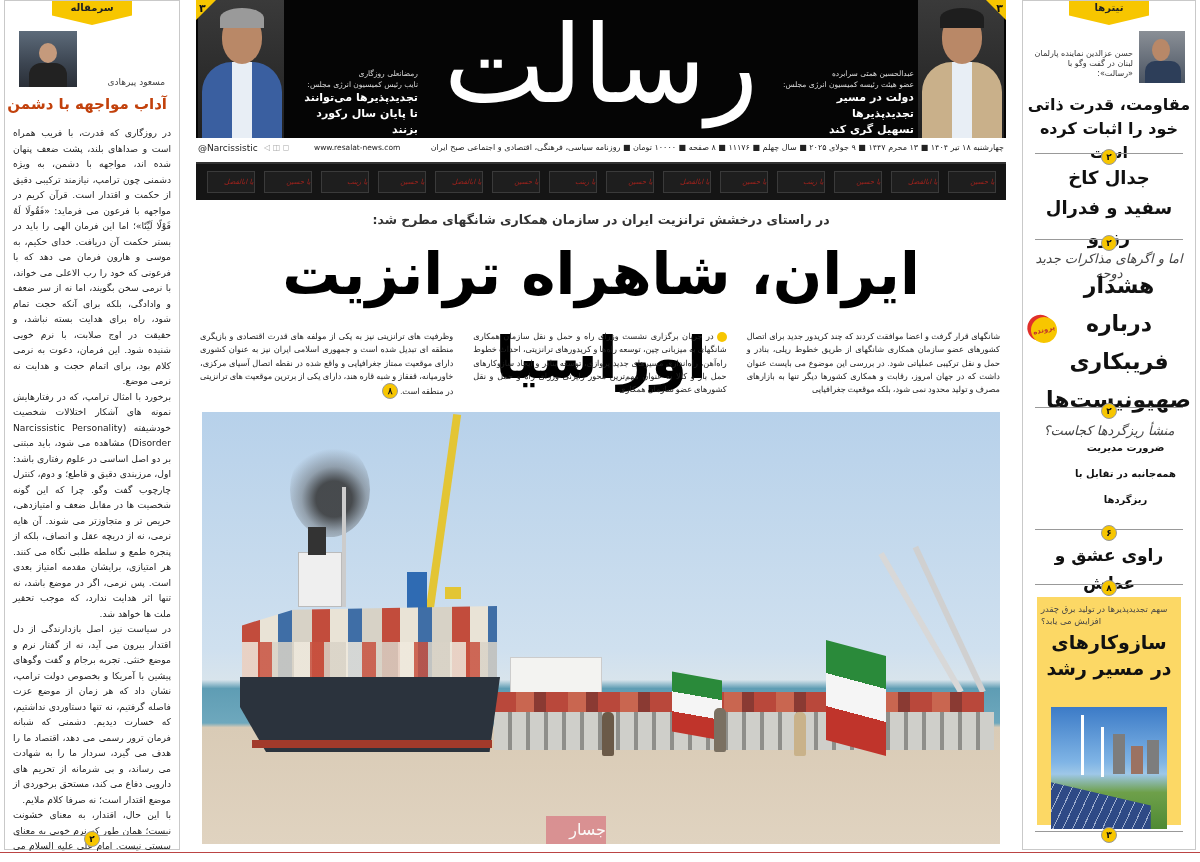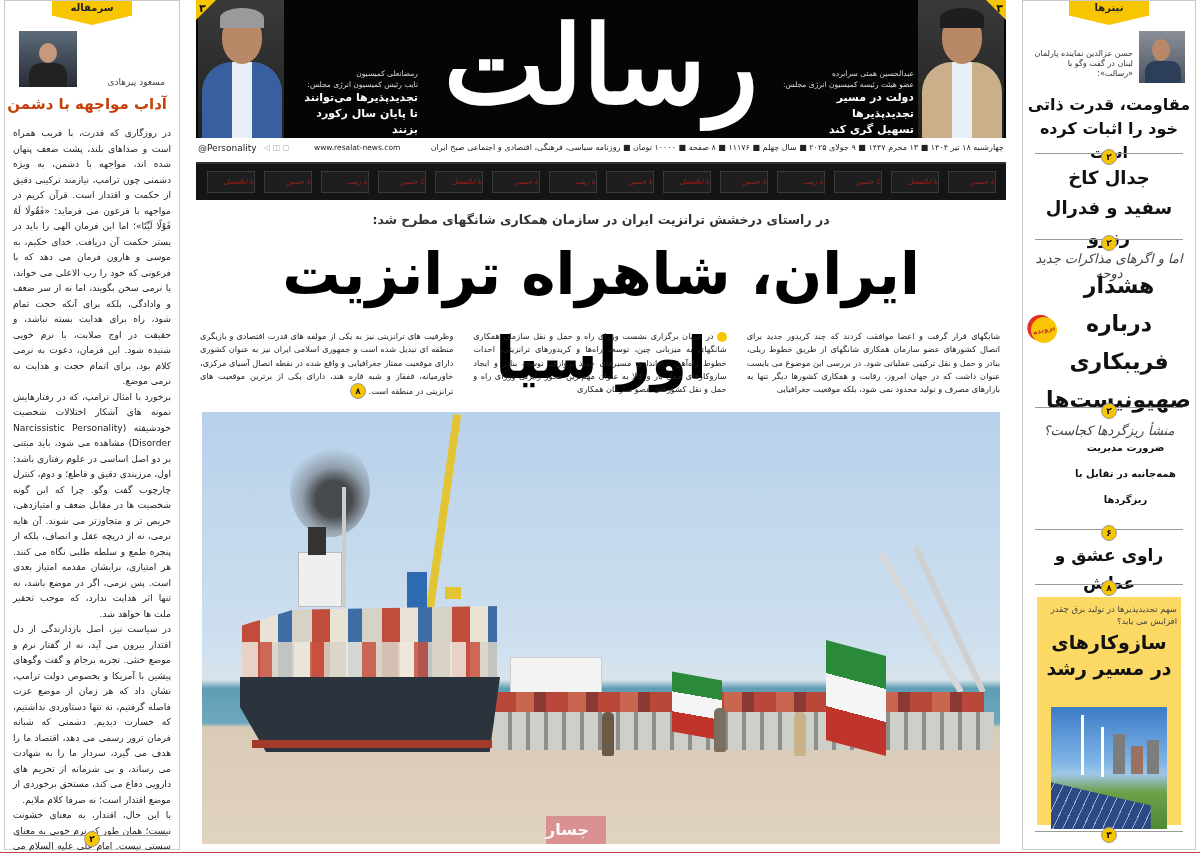--- a/index.html
+++ b/index.html
@@ -25,21 +25,21 @@
   .editorial-title { position: absolute; top: 94px; right: 12px; font-size: 15px; font-weight: bold; color: #c2410c; }
   .editorial-body { position: absolute; top: 124px; right: 8px; left: 8px; font-size: 9.2px; line-height: 15.5px; color: #222; text-align: justify; }
   .editorial-body p { margin: 0; }
 
   .page-num { display: inline-block; width: 16px; height: 16px; border-radius: 50%; background: #f7c600; border: 1px solid #999; font-size: 9px; font-weight: bold; text-align: center; line-height: 14px; color: #111; position: relative; z-index: 2; }
   .page-divider { position: absolute; left: 12px; right: 12px; height: 16px; text-align: center; }
   .page-divider::before { content: ""; position: absolute; top: 8px; left: 0; right: 0; height: 1px; background: #999; }
 
   
   .masthead { position: absolute; top: 0; left: 0; width: 810px; height: 138px; background: #050505; overflow: hidden; }
-  .logo { position: absolute; left: 240px; top: 0; width: 330px; height: 138px; color: #fff; font-family: "DejaVu Serif", serif; font-size: 108px; font-weight: bold; text-align: center; line-height: 130px; letter-spacing: -4px; }
+  .logo { position: absolute; left: 240px; top: 0; width: 330px; height: 138px; color: #fff; font-family: "DejaVu Serif", serif; font-size: 108px; font-weight: normal; text-align: center; line-height: 130px; letter-spacing: -4px; }
   .portrait { position: absolute; top: 0; width: 86px; height: 138px; }
   .portrait.left { left: 2px; }
   .portrait.right { right: 2px; }
   .portrait .bg { position: absolute; inset: 0; background: linear-gradient(180deg, #3a3a3a 0%, #202020 100%); }
   .portrait .head { position: absolute; left: 24px; top: 14px; width: 40px; height: 50px; border-radius: 45% 45% 50% 50%; background: #b98867; }
   .portrait .hair { position: absolute; left: 22px; top: 8px; width: 44px; height: 20px; border-radius: 50% 50% 0 0; }
   .portrait .suit { position: absolute; left: 4px; top: 62px; width: 80px; height: 80px; border-radius: 30px 30px 0 0; }
   .portrait .shirt { position: absolute; left: 34px; top: 62px; width: 20px; height: 76px; background: #e8eef5; }
   .portrait.left .suit { background: #3a5fa0; }
   .portrait.left .hair { background: #9a9a9a; }
@@ -62,21 +62,21 @@
   .dateline .url { position: absolute; left: 118px; direction: ltr; font-size: 7.5px; }
   .dateline .info { position: absolute; right: 2px; direction: rtl; }
 
   .banner { position: absolute; top: 162px; left: 0; width: 810px; height: 38px; background: #151515; border-top: 2px solid #333; display: flex; justify-content: space-around; align-items: center; padding: 0 6px; }
   .banner .flag { width: 48px; height: 22px; background: #1e1e1e; border: 1px solid #3a3a3a; color: #a1221c; font-size: 7px; text-align: right; line-height: 20px; font-style: italic; overflow: hidden; }
 
   .kicker { position: absolute; top: 212px; left: 0; width: 810px; text-align: center; font-size: 12.5px; color: #333; font-weight: bold; }
   .headline { position: absolute; top: 232px; left: 0; width: 810px; text-align: center; font-size: 58px; font-weight: 900; line-height: 84px; letter-spacing: -1px; color: #000; font-family: "DejaVu Sans", sans-serif; }
 
   .lede { position: absolute; top: 330px; left: 4px; width: 800px; height: 68px; display: flex; flex-direction: row; gap: 20px; }
-  .lede .col { flex: 1; font-size: 8.2px; line-height: 13.3px; color: #222; text-align: justify; }
+  .lede .col { flex: 1; font-size: 8.2px; line-height: 13.3px; color: #222; text-align: justify; font-family: Liberation Serif, serif; }
   .lede .bullet { display: inline-block; width: 10px; height: 10px; border-radius: 50%; background: #f7c600; margin-left: 3px; vertical-align: middle; }
 
   
   .photo { position: absolute; top: 412px; left: 6px; width: 798px; height: 432px; overflow: hidden; background: linear-gradient(180deg, #b7d1ea 0%, #cfe0ef 55%, #d8e4ec 62%, #5f9db4 64%, #6ea8bd 72%, #d9cbb6 73%, #e0d3c0 100%); }
   .ship-hull { position: absolute; left: 38px; top: 265px; width: 260px; height: 75px; background: #2b333d; clip-path: polygon(0 0, 100% 0, 96% 100%, 10% 100%, 0 40%); }
   .ship-red { position: absolute; left: 50px; top: 328px; width: 240px; height: 8px; background: #a23a2b; }
   .containers { position: absolute; left: 40px; top: 190px; width: 255px; height: 78px; background:
       repeating-linear-gradient(90deg, #c24c3c 0 18px, #e9e3d6 18px 36px, #3f6ea6 36px 50px, #d7d2c6 50px 70px);
     clip-path: polygon(0 30%, 20% 10%, 100% 5%, 100% 100%, 0 100%); }
   .containers2 { position: absolute; left: 40px; top: 230px; width: 255px; height: 38px; background: repeating-linear-gradient(90deg, #efe9dd 0 16px, #c8513f 16px 30px, #d9d3c7 30px 52px); opacity: .85; }
@@ -88,32 +88,32 @@
   .crane-base { position: absolute; left: 205px; top: 160px; width: 20px; height: 100px; background: #2f6bb3; }
   .hook { position: absolute; left: 243px; top: 175px; width: 16px; height: 12px; background: #e3c534; }
   .crane-white1 { position: absolute; right: 36px; top: 120px; width: 6px; height: 160px; background: #d8d8d8; transform: rotate(-30deg); transform-origin: bottom; }
   .crane-white2 { position: absolute; right: 14px; top: 120px; width: 6px; height: 160px; background: #d0d0d0; transform: rotate(-25deg); transform-origin: bottom; }
   .warehouse { position: absolute; left: 308px; top: 245px; width: 92px; height: 45px; background: #f3f3f1; border: 1px solid #ccc; }
   .quay-containers { position: absolute; left: 292px; top: 280px; width: 490px; height: 22px; background: repeating-linear-gradient(90deg, #b9483b 0 22px, #c96650 22px 40px, #8a3a33 40px 52px); }
   .pier { position: absolute; left: 292px; top: 300px; width: 500px; height: 38px; background: repeating-linear-gradient(90deg, #cfcfca 0 14px, #8e8e8a 14px 18px); }
   .flag1 { position: absolute; left: 470px; top: 264px; width: 50px; height: 60px; background: linear-gradient(180deg, #2a8a3a 0 33%, #f5f5f5 33% 66%, #c0342b 66%); transform: skewY(10deg); }
   .flag2 { position: absolute; left: 624px; top: 236px; width: 60px; height: 100px; background: linear-gradient(180deg, #2a8a3a 0 33%, #f5f5f5 33% 66%, #c0342b 66%); transform: skewY(15deg); }
   .person { position: absolute; width: 12px; height: 44px; border-radius: 5px 5px 2px 2px; background: #6b5a48; }
-  .photo-credit { position: absolute; left: 344px; bottom: 0; width: 60px; height: 28px; background: #d98a8e; color: #fff; font-weight: bold; font-size: 16px; text-align: left; line-height: 28px; opacity: .9; }
+  .photo-credit { position: absolute; left: 344px; bottom: 0; width: 60px; height: 28px; background: #d98a8e; color: #fff; font-weight: normal; font-size: 16px; text-align: right; line-height: 28px; opacity: .9; }
 
   
   .r-person-photo { position: absolute; top: 30px; right: 10px; width: 46px; height: 52px; background: linear-gradient(180deg, #8a8f96 0%, #4b5563 100%); }
   .r-person-photo .face { position: absolute; left: 13px; top: 8px; width: 18px; height: 22px; border-radius: 50%; background: #b88868; }
   .r-person-photo .suit { position: absolute; left: 6px; top: 30px; width: 36px; height: 22px; border-radius: 10px 10px 0 0; background: #2d3e59; }
   .r-byline { position: absolute; top: 50px; right: 62px; font-size: 8px; line-height: 10px; color: #333; text-align: right; width: 100px; }
   .r-head { position: absolute; right: 4px; left: 4px; text-align: center; font-weight: bold; color: #111; }
   .r-kicker { position: absolute; right: 4px; left: 4px; text-align: center; font-size: 13px; color: #444; font-style: italic; }
   .rubric { position: absolute; left: 8px; top: 316px; width: 26px; height: 26px; border-radius: 50%; background: #f7c600; color: #c0342b; font-size: 7px; font-weight: bold; text-align: center; line-height: 26px; transform: rotate(-15deg); box-shadow: -3px -3px 0 #e0302a; }
   .yellow-box { position: absolute; top: 596px; left: 14px; right: 14px; height: 228px; background: #fcd865; }
-  .yb-kicker { position: absolute; top: 6px; left: 4px; right: 4px; text-align: right; font-size: 8.5px; line-height: 12px; color: #444; }
+  .yb-kicker { position: absolute; top: 6px; left: 4px; right: 4px; text-align: left; font-size: 8.5px; line-height: 12px; color: #444; }
   .yb-title { position: absolute; top: 32px; left: 2px; right: 2px; text-align: center; font-size: 19px; line-height: 26px; font-weight: 900; color: #111; }
   .yb-img { position: absolute; top: 110px; left: 14px; right: 14px; height: 122px; background: linear-gradient(180deg, #3c7bc7 0%, #7fb4e5 45%, #9ec7e8 55%, #6ea04a 70%, #4f8a34 100%); overflow: hidden; }
   .yb-img .panel { position: absolute; left: 0; bottom: 0; width: 86%; height: 48%; background: repeating-linear-gradient(115deg, #2e4a86 0 8px, #9fb0cf 8px 9px); clip-path: polygon(0 20%, 100% 60%, 100% 100%, 0 100%); }
   .yb-img .turbine { position: absolute; top: 8px; width: 3px; height: 60px; background: #fff; }
   .yb-img .building { position: absolute; bottom: 45%; width: 12px; background: #7d7d7d; }
   .bottom-strip { position: absolute; bottom: 0; left: 0; width: 1200px; height: 10px; background: #fff; border-top: 1px solid #b44; }
 </style>
 </head>
 <body>
 
@@ -144,21 +144,21 @@
     <div class="masthead">
       <div class="portrait left">
         <div class="bg"></div>
         <div class="suit"></div>
         <div class="shirt"></div>
         <div class="head"></div>
         <div class="hair"></div>
       </div>
       <div class="corner-num left">۳</div>
       <div class="quote left">
-        <div class="who">رمضانعلی کمیسیون</div>
+        <div class="who">رمضانعلی روزگاری</div>
         <div class="who">نایب رئیس کمیسیون انرژی مجلس:</div>
         <div class="what">تجدیدپذیرها می‌توانند</div>
         <div class="what">تا پایان سال رکورد بزنند</div>
       </div>
 
       <div class="logo">رسالت</div>
 
       <div class="quote right">
         <div class="who">عبدالحسین همتی سرابرده</div>
         <div class="who">عضو هیئت رئیسه کمیسیون انرژی مجلس:</div>
@@ -172,21 +172,21 @@
         <div class="head"></div>
         <div class="hair"></div>
       </div>
       <div class="corner-num right">۳</div>
     </div>
 
     <div class="dateline">
       <span class="info">چهارشنبه ۱۸ تیر ۱۴۰۴ ■ ۱۳ محرم ۱۴۴۷ ■ ۹ جولای ۲۰۲۵ ■ سال چهلم ■ ۱۱۱۷۶ ■ ۸ صفحه ■ ۱۰۰۰۰ تومان ■ روزنامه سیاسی، فرهنگی، اقتصادی و اجتماعی صبح ایران</span>
       <span class="url">www.resalat-news.com</span>
       <span class="social">◁ ◫ ◻</span>
-      <span class="handle">@Personality</span>
+      <span class="handle">@Narcissistic</span>
     </div>
 
     <div class="banner">
       <div class="flag">یا حسین</div>
       <div class="flag">یا ابالفضل</div>
       <div class="flag">یا حسین</div>
       <div class="flag">یا زینب</div>
       <div class="flag">یا حسین</div>
       <div class="flag">یا ابالفضل</div>
       <div class="flag">یا حسین</div>

